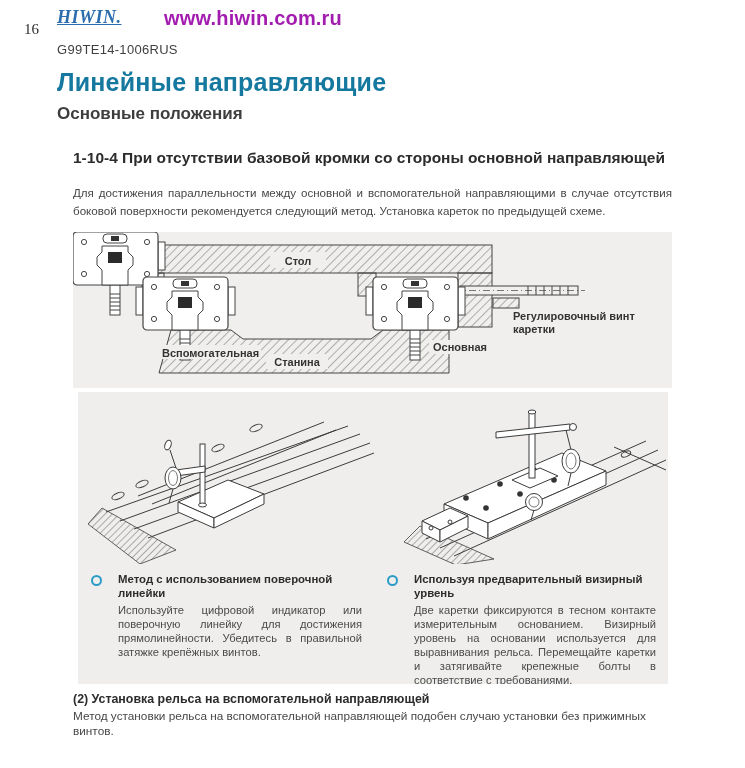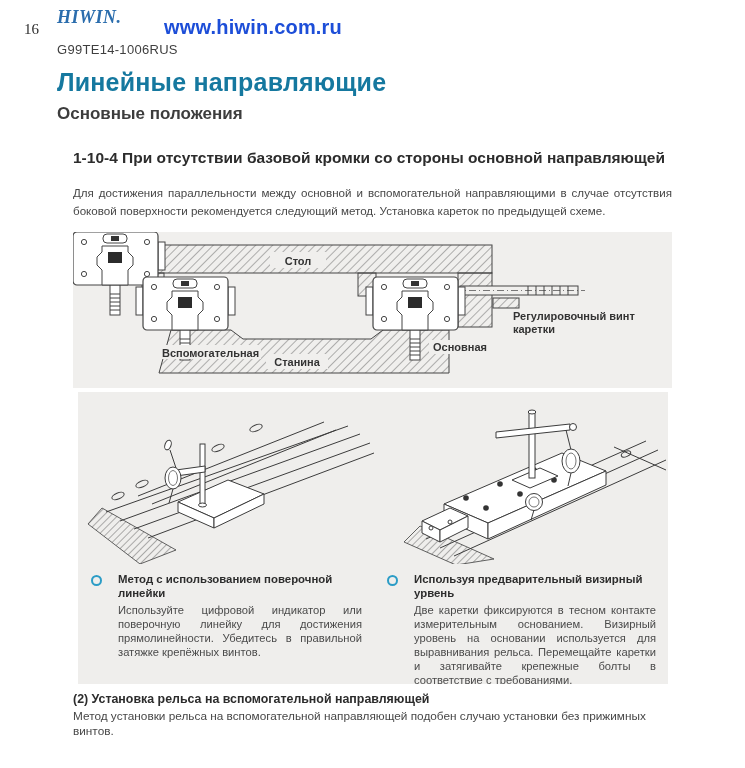--- a/index.html
+++ b/index.html
@@ -4,23 +4,23 @@
 <style>
   html,body{margin:0;padding:0;}
   .page{
     position:relative; width:745px; height:768px; background:#ffffff;
     font-family:"Liberation Sans", sans-serif; overflow:hidden; color:#333;padding-left:24px;
   }
   .edge-line{position:absolute; right:2px; top:0; bottom:0; width:2px; background:#c9dfee;}
   
   .page-number{position:absolute; left:24px; top:21px; font-family:"Liberation Serif", serif; font-size:15px; color:#2e2e2e;}
   .logo-block{position:absolute; left:57px; top:8px;}
-  .logo{font-family:"Liberation Serif", serif; font-style:italic; font-weight:bold; font-size:18px; color:#2b6dad; letter-spacing:0.5px; line-height:1;}
+  .logo{font-family:"Liberation Serif", serif; font-style:italic; font-weight:bold; font-size:18px; color:#2b6dad; letter-spacing:0.5px; line-height:1;text-decoration:underline;}
   .doc-code{font-size:13px; color:#3f3f3f; letter-spacing:0.3px; margin-top:16px;}
-  .website{position:absolute; left:164px; top:16px; font-size:20px; font-weight:600; color:#1d4ed8; letter-spacing:0.2px;}
+  .website{position:absolute; left:164px; top:7px; font-size:20px; font-weight:600; color:#a21caf; letter-spacing:0.2px;}
   
   .main-title{position:absolute; left:57px; top:68px; font-size:25px; font-weight:bold; color:#15789f; letter-spacing:0.2px;}
   .sub-title{position:absolute; left:57px; top:104px; font-size:17px; font-weight:600; color:#3d3d3d;}
   
   .content{position:absolute; left:73px; top:148px; width:608px;}
   .section-heading{font-size:15.5px; font-weight:bold; color:#2c2c2c; line-height:20px; margin:0 0 16px 0; width:599px;}
   .intro{font-size:11.6px; color:#474747; line-height:18px; text-align:justify; margin:0 0 12px 0; width:599px;}
   .diagram-box{width:599px; height:156px; background:#f0efed; position:relative;}
   .step-heading{font-size:12.4px; font-weight:bold; color:#2c2c2c; line-height:16px; margin:5px 0 0 0;}
   .panels{display:flex; margin-top:4px; margin-left:5px;}

